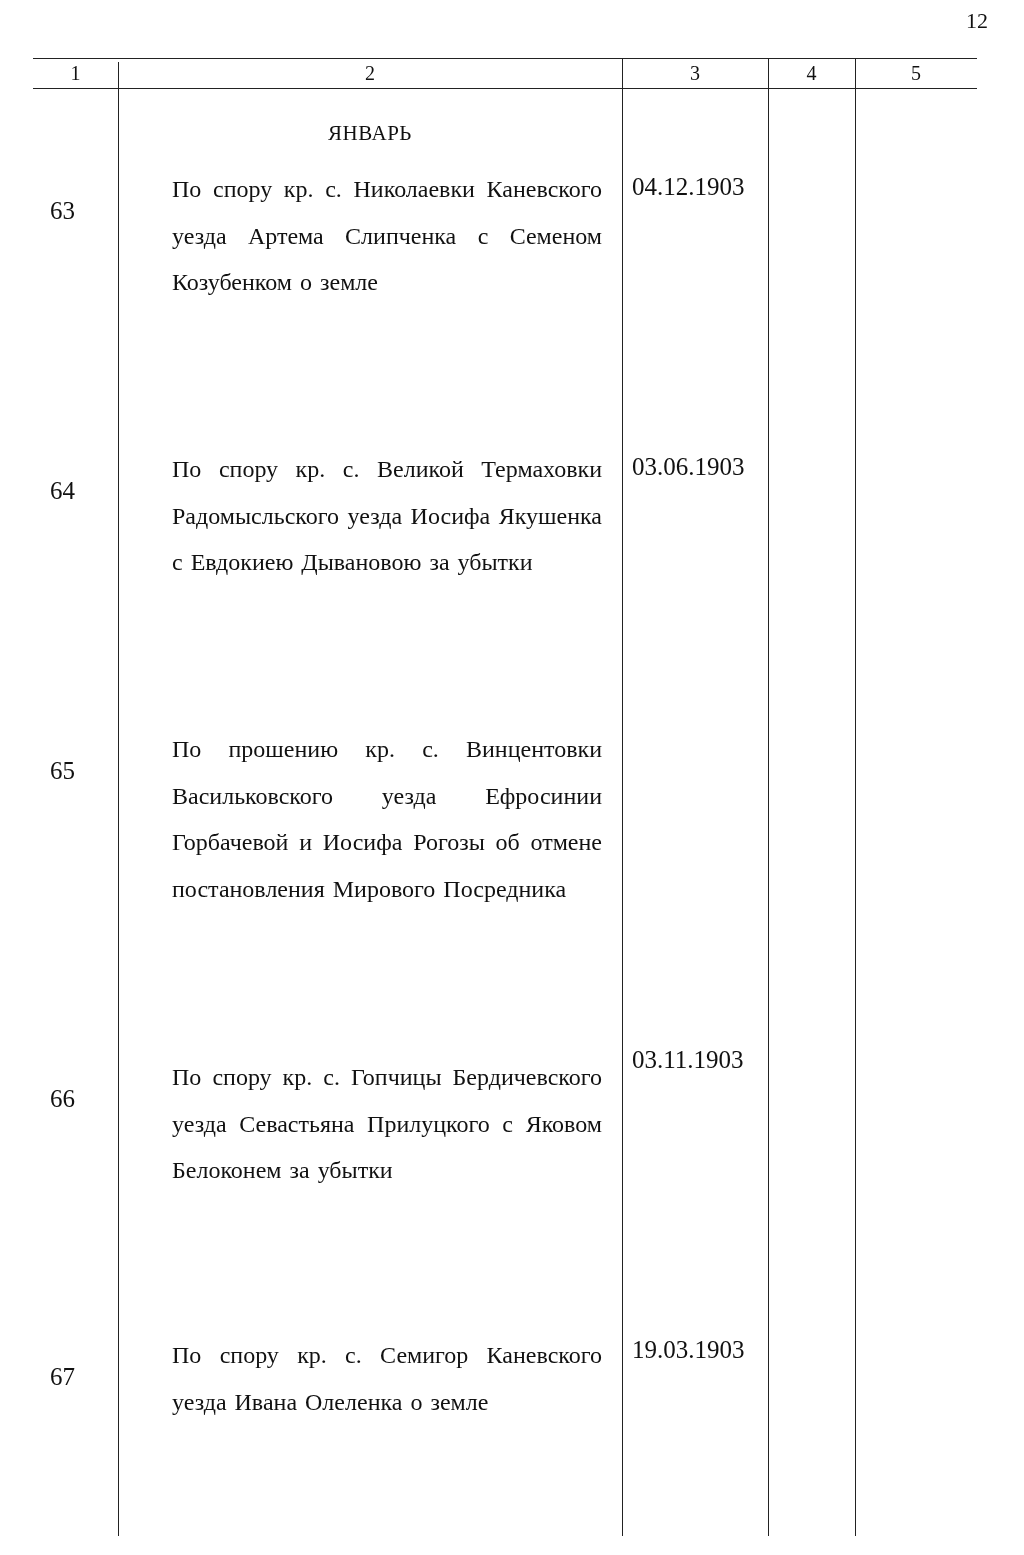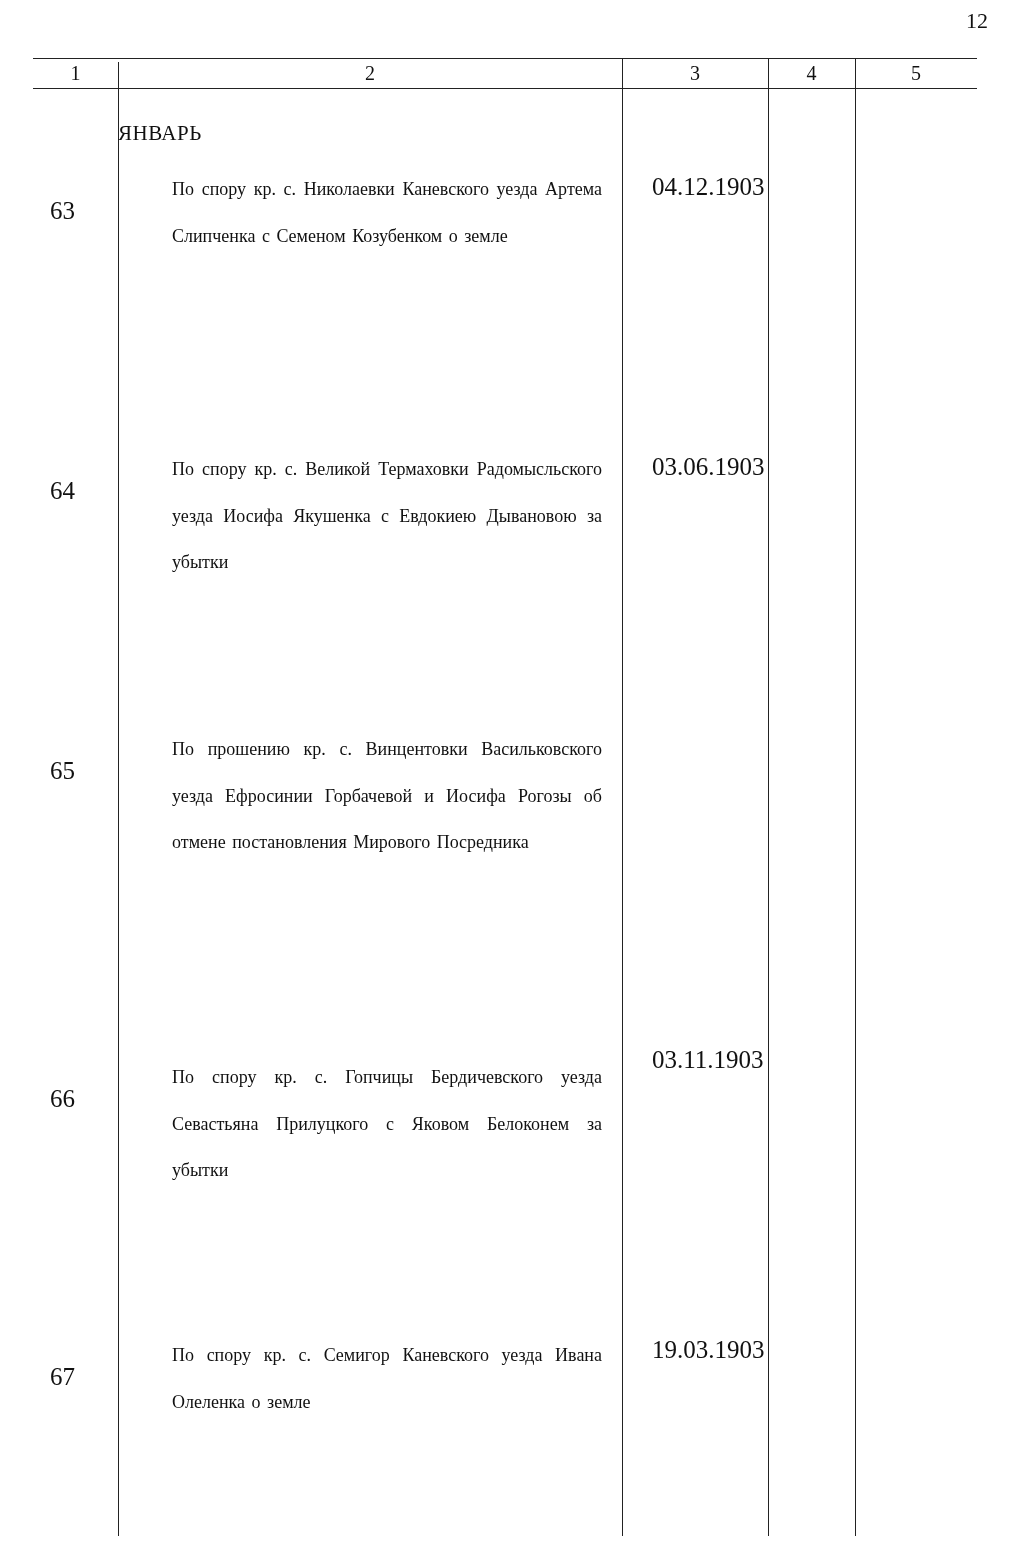--- a/index.html
+++ b/index.html
@@ -2,25 +2,25 @@
 <html><head>
 <meta charset="utf-8">
 <style>
   html, body { margin:0; padding:0; background:#ffffff; }
   body { width:1024px; height:1555px; position:relative; overflow:hidden;
          font-family:"Liberation Serif", "DejaVu Serif", serif; color:#111; }
   .page-number { position:absolute; top:8px; right:36px; font-size:22px; }
   .hline { position:absolute; height:0; border-top:1.5px solid #222; }
   .vline { position:absolute; width:0; border-left:1.5px solid #222; }
   .hdr { position:absolute; top:62px; font-size:20px; text-align:center; }
-  .month { position:absolute; top:121px; left:118px; width:504px; text-align:left; font-size:21px; letter-spacing:0.5px; }
+  .month { position:absolute; top:121px; left:118px; width:504px; text-align:center; font-size:21px; letter-spacing:0.5px; }
   .row-num { position:absolute; left:50px; font-size:25px;margin-top:24px; }
-  .row-text { position:absolute; left:172px; width:430px; font-size:18px; line-height:46.5px;
+  .row-text { position:absolute; left:172px; width:430px; font-size:24px; line-height:46.5px;
               text-align:justify; text-align-last:left; word-spacing:2px;font-family:Liberation Serif, serif; }
-  .row-date { position:absolute; left:632px; font-size:25px;margin-left:20px; }
+  .row-date { position:absolute; left:632px; font-size:25px; }
 </style>
 </head>
 <body>
 
 <div class="page-number">12</div>
 
 <div class="hline" style="top:58px; left:33px; width:944px;"></div>
 <div class="hline" style="top:88px; left:33px; width:944px;"></div>
 
 <div class="vline" style="left:118px; top:62px; height:1474px;"></div>

